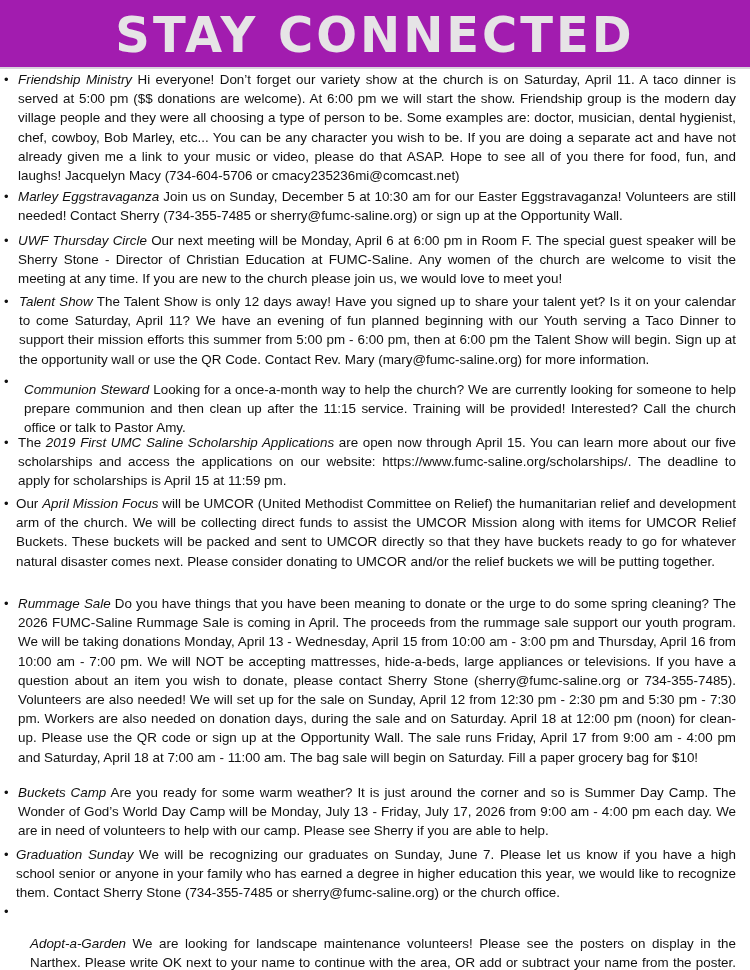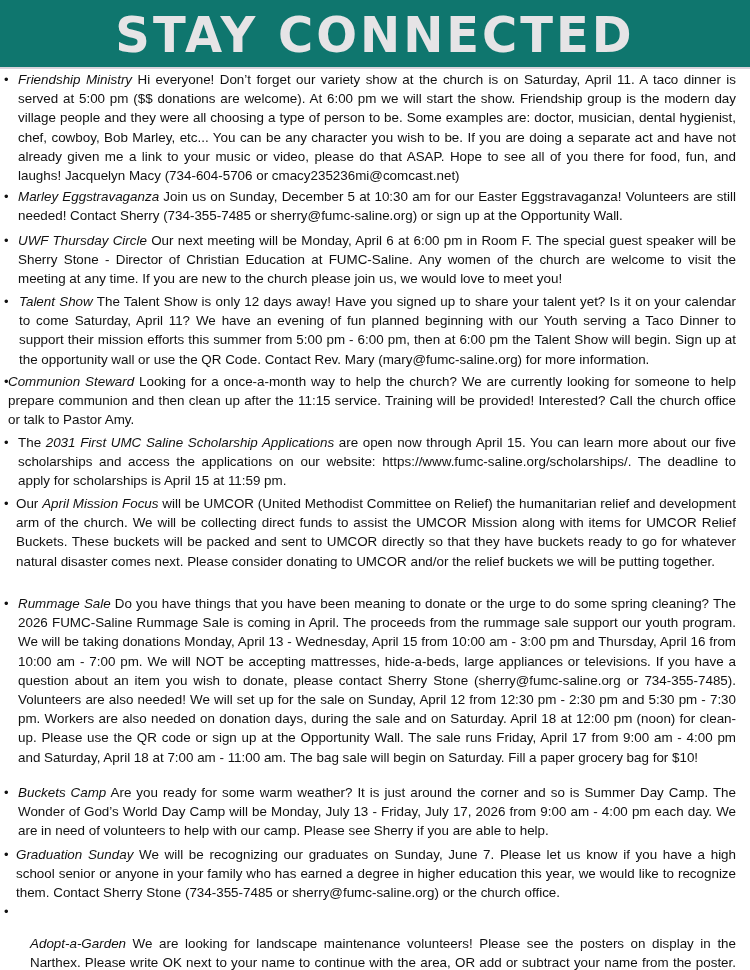--- a/index.html
+++ b/index.html
@@ -1,17 +1,17 @@
 <!DOCTYPE html>
 <html><head>
   <meta charset="utf-8">
   <style>
     html, body { margin: 0; padding: 0; background: #ffffff; }
     body { width: 750px; height: 970px; overflow: hidden; position: relative; font-family: "Liberation Sans", sans-serif; color: #111; }
-    .banner { position: absolute; left: 0; top: 0; width: 750px; height: 67px; background: #0f766e; display: flex; align-items: center; justify-content: center; border-bottom: 2px solid #d9d4dc; }
+    .banner { position: absolute; left: 0; top: 0; width: 750px; height: 67px; background: #a21caf; display: flex; align-items: center; justify-content: center; border-bottom: 2px solid #d9d4dc; }
     .banner-title { font-family: "DejaVu Sans", sans-serif; font-weight: bold; font-size: 48px; letter-spacing: 3px; color: #e6e4e6; transform: scaleY(1.05); text-transform: uppercase; }
     .item { position: absolute; left: 0; width: 750px; font-size: 13.4px; line-height: 19.2px; }
     .bullet { position: absolute; left: 4px; top: 0; font-size: 13px; }
     .body { position: absolute; left: 18px; right: 14px; text-align: justify; }
     .lbl { font-weight: normal; font-style: italic; }
   </style>
 </head>
 <body>
 
 <div class="banner">
@@ -33,26 +33,26 @@
   <div class="body"><span></span><span class="lbl">UWF Thursday Circle</span><span> Our next meeting will be Monday, April 6 at 6:00 pm in Room F. The special guest speaker will be Sherry Stone - Director of Christian Education at FUMC-Saline. Any women of the church are welcome to visit the meeting at any time. If you are new to the church please join us, we would love to meet you!</span></div>
 </div>
 
 <div class="item" style="top:292px;">
   <span class="bullet">•</span>
   <div class="body" style="left:19px;"><span></span><span class="lbl">Talent Show</span><span>  The Talent Show is only 12 days away! Have you signed up to share your talent yet? Is it on your calendar to come Saturday, April 11? We have an evening of fun planned beginning with our Youth serving a Taco Dinner to support their mission efforts this summer from 5:00 pm - 6:00 pm, then at 6:00 pm the Talent Show will begin. Sign up at the opportunity wall or use the QR Code. Contact Rev. Mary (mary@fumc-saline.org) for more information.</span></div>
 </div>
 
 <div class="item" style="top:372px;">
   <span class="bullet">•</span>
-  <div class="body" style="left:8px;"><span></span><span class="lbl">Communion Steward</span><span> Looking for a once-a-month way to help the church? We are currently looking for someone to help prepare communion and then clean up after the 11:15 service. Training will be provided! Interested? Call the church office or talk to Pastor Amy.</span></div>
+  <div class="body" style="left:24px;margin-top:8px;"><span></span><span class="lbl">Communion Steward</span><span> Looking for a once-a-month way to help the church? We are currently looking for someone to help prepare communion and then clean up after the 11:15 service. Training will be provided! Interested? Call the church office or talk to Pastor Amy.</span></div>
 </div>
 
 <div class="item" style="top:433px;">
   <span class="bullet">•</span>
-  <div class="body"><span>The </span><span class="lbl">2031 First UMC Saline Scholarship Applications</span><span> are open now through April 15. You can learn more about our five scholarships and access the applications on our website: https://www.fumc-saline.org/scholarships/. The deadline to apply for scholarships is April 15 at 11:59 pm.</span></div>
+  <div class="body"><span>The </span><span class="lbl">2019 First UMC Saline Scholarship Applications</span><span> are open now through April 15. You can learn more about our five scholarships and access the applications on our website: https://www.fumc-saline.org/scholarships/. The deadline to apply for scholarships is April 15 at 11:59 pm.</span></div>
 </div>
 
 <div class="item" style="top:494px;">
   <span class="bullet">•</span>
   <div class="body" style="left:16px;"><span>Our </span><span class="lbl">April Mission Focus</span><span> will be UMCOR (United Methodist Committee on Relief) the humanitarian relief and development arm of the church. We will be collecting direct funds to assist the UMCOR Mission along with items for UMCOR Relief Buckets. These buckets will be packed and sent to UMCOR directly so that they have buckets ready to go for whatever natural disaster comes next. Please consider donating to UMCOR and/or the relief buckets we will be putting together.</span></div>
 </div>
 
 <div class="item" style="top:594px;">
   <span class="bullet">•</span>
   <div class="body"><span></span><span class="lbl">Rummage Sale</span><span> Do you have things that you have been meaning to donate or the urge to do some spring cleaning? The 2026 FUMC-Saline Rummage Sale is coming in April. The proceeds from the rummage sale support our youth program. We will be taking donations Monday, April 13 - Wednesday, April 15 from 10:00 am - 3:00 pm and Thursday, April 16 from 10:00 am - 7:00 pm. We will NOT be accepting mattresses, hide-a-beds, large appliances or televisions. If you have a question about an item you wish to donate, please contact Sherry Stone (sherry@fumc-saline.org or 734-355-7485). Volunteers are also needed! We will set up for the sale on Sunday, April 12 from 12:30 pm - 2:30 pm and 5:30 pm - 7:30 pm. Workers are also needed on donation days, during the sale and on Saturday. April 18 at 12:00 pm (noon) for clean-up. Please use the QR code or sign up at the Opportunity Wall. The sale runs Friday, April 17 from 9:00 am - 4:00 pm and Saturday, April 18 at 7:00 am - 11:00 am. The bag sale will begin on Saturday. Fill a paper grocery bag for $10!</span></div>

